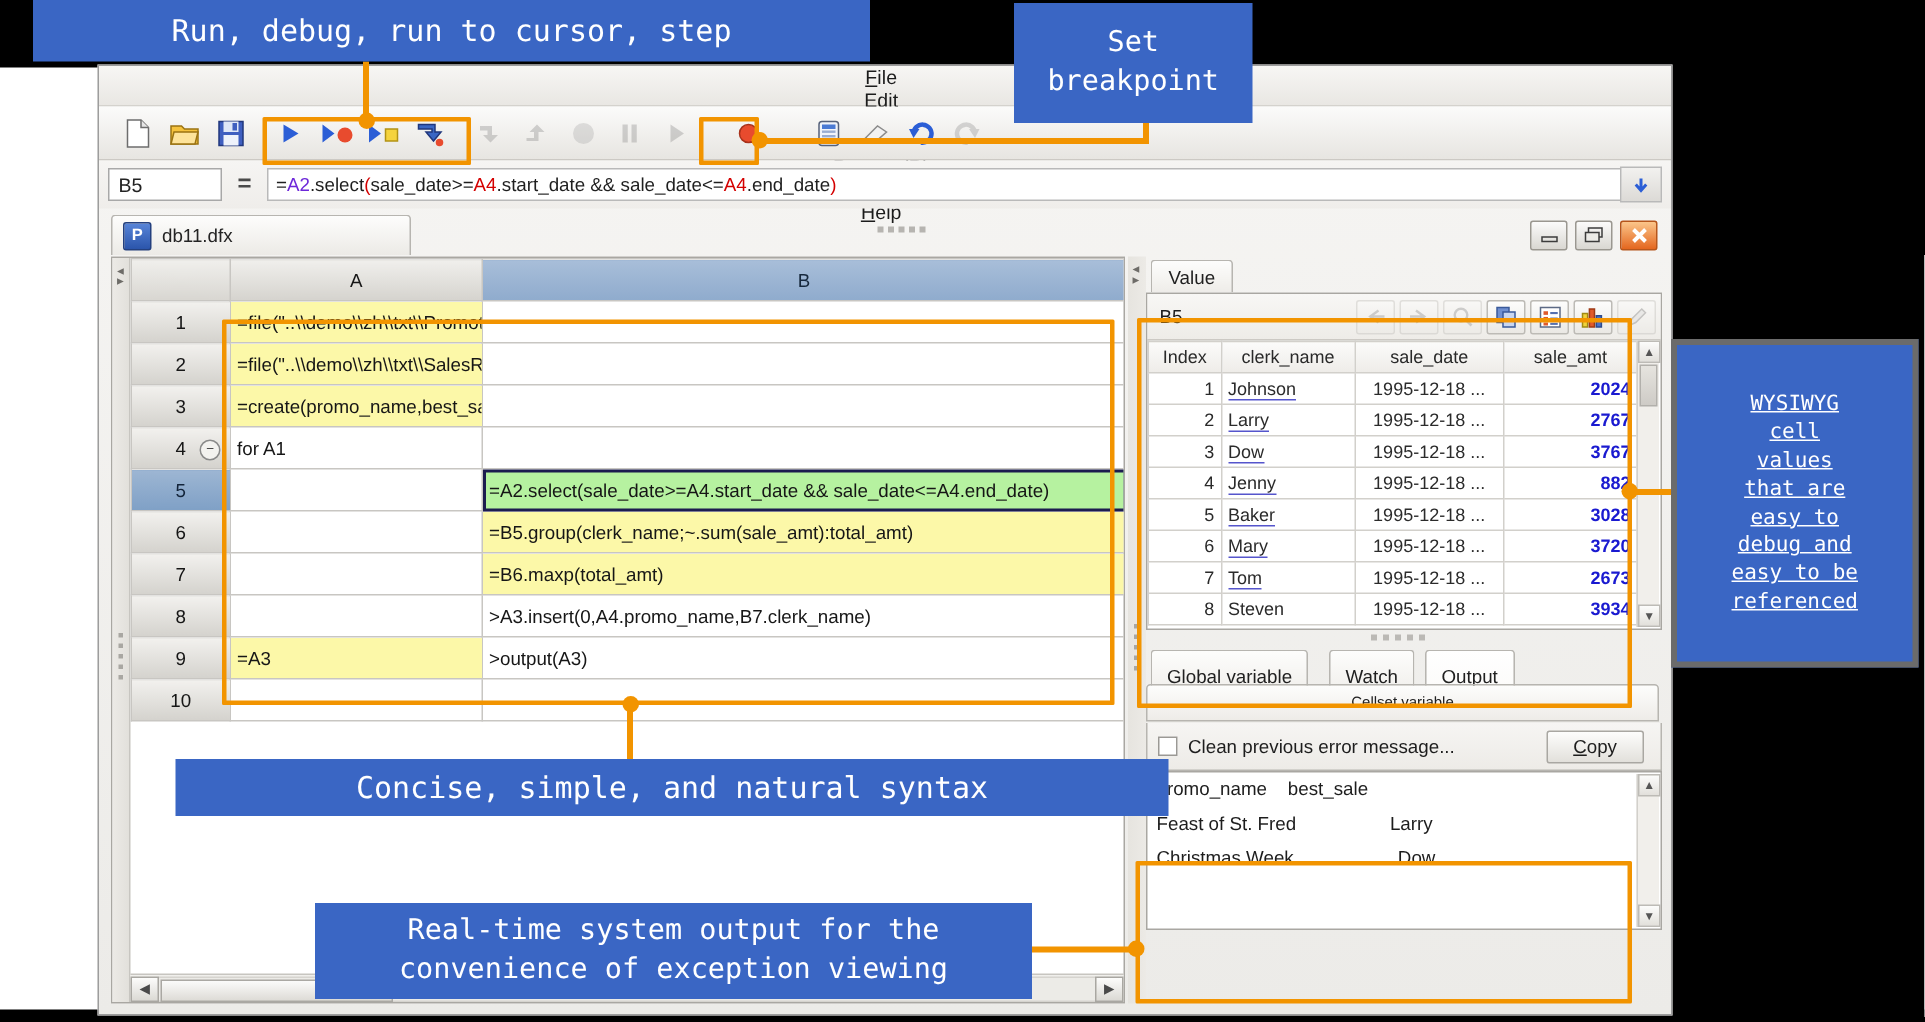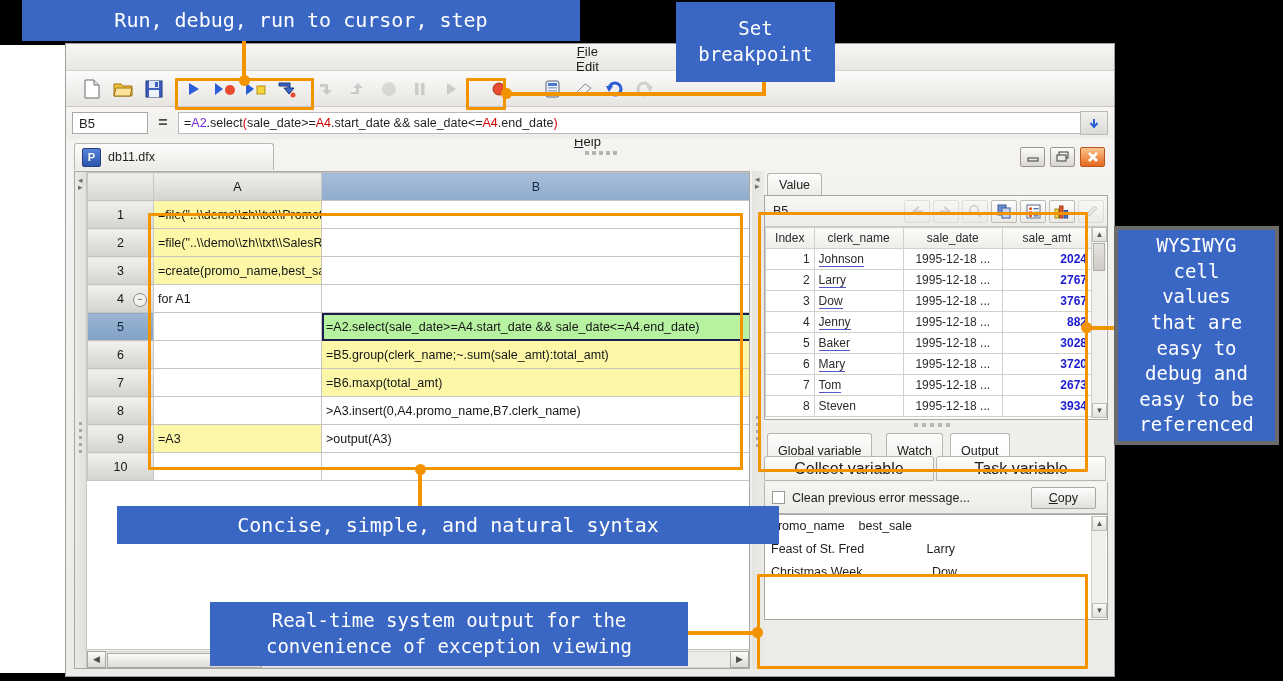--- a/index.html
+++ b/index.html
@@ -175,21 +175,21 @@
   .vs-thumb{position:absolute;top:16px;left:1px;width:12px;height:28px;background:linear-gradient(#e6e4df,#cecbc6);border:1px solid #b2b0ab;box-sizing:border-box;}
 
   .midgrip{position:absolute;left:150px;top:252px;display:flex;gap:4px;}
   .midgrip i{width:4px;height:4px;background:#bbb9b5;display:block;}
 
   .tabrow2{position:absolute;left:0;top:261px;width:344px;height:24px;}
   .tabrow2 .t{position:absolute;top:1px;height:34px;padding:0 10px;font-size:12.5px;color:#202020;
     background:linear-gradient(#fdfdfc,#eeece8);border:1px solid #b7b5b0;border-bottom:none;border-radius:3px 3px 0 0;
     display:flex;align-items:center;box-sizing:border-box;}
   .tabrow3{position:absolute;left:0;top:285px;width:344px;height:26px;display:flex;}
-  .tabrow3 .t2{flex:1;height:25px;font-size:16px;color:#202020;margin-right:2px;
+  .tabrow3 .t2{flex:1;height:25px;font-size:10px;color:#202020;margin-right:2px;
     background:linear-gradient(#fdfdfc,#eeece8);border:1px solid #b7b5b0;border-radius:3px 3px 0 0;
     display:flex;align-items:center;justify-content:center;box-sizing:border-box;}
   .outctl{position:absolute;left:0;top:311px;width:344px;height:32px;display:flex;align-items:center;
     background:linear-gradient(#f6f5f3,#edebe7);border:1px solid #b7b5b0;border-top:none;box-sizing:border-box;padding:0 7px;}
   .chk{width:13px;height:13px;border:1px solid #9b9995;background:#fff;margin-right:7px;box-sizing:border-box;}
   .outctl-label{font-size:12.5px;color:#1d1d1d;flex:1;}
   .copybtn{height:22px;padding:0 17px;font-size:12.5px;color:#1d1d1d;
     background:linear-gradient(#fdfdfc,#e2e0db);border:1px solid #a9a7a2;border-radius:2px;
     display:flex;align-items:center;box-sizing:border-box;margin-right:4px;}
   .copybtn u{text-decoration:underline;}
@@ -205,21 +205,21 @@
 
   
   .callout{
     position:absolute;background:#3a66c4;color:#fff;
     font-family:"DejaVu Sans Mono","Liberation Mono",monospace;
     display:flex;align-items:center;justify-content:center;text-align:center;
     box-sizing:border-box;line-height:1.35;
   }
   #callout-run{left:22px;top:0px;width:558px;height:41px;font-size:20px;}
   #callout-bp{left:676px;top:2px;width:159px;height:80px;font-size:19px;}
-  #callout-wys{left:1114px;top:226px;width:165px;height:219px;font-size:19px;border:4px solid #6b6b6b;}
+  #callout-wys{left:1114px;top:226px;width:165px;height:219px;font-size:14px;border:4px solid #6b6b6b;text-decoration:underline;}
   #callout-syntax{left:117px;top:506px;width:662px;height:38px;font-size:20px;}
   #callout-output{left:210px;top:602px;width:478px;height:64px;font-size:19px;}
 </style>
 </head>
 <body>
 
 <div class="backdrop-top"></div>
 <div class="backdrop-right"></div>
 <div class="backdrop-bottom"></div>
 
@@ -620,21 +620,20 @@
       </div>
 
     <div class="tabrow2">
       <div class="t" style="left:3px;">Global variable</div>
       <div class="t" style="left:122px;">Watch</div>
       <div class="t" style="left:186px;background:linear-gradient(#ffffff,#fbfaf8);">Output</div>
     </div>
 
     <div class="tabrow3">
       <div class="t2">Cellset variable</div>
-      <div class="t2">Task variable</div>
     </div>
 
     <div class="outctl">
       <div class="chk"></div>
       <div class="outctl-label">Clean previous error message...</div>
       <div class="copybtn">
           <u>C</u>
           <span>opy</span>
         </div>
     </div>

